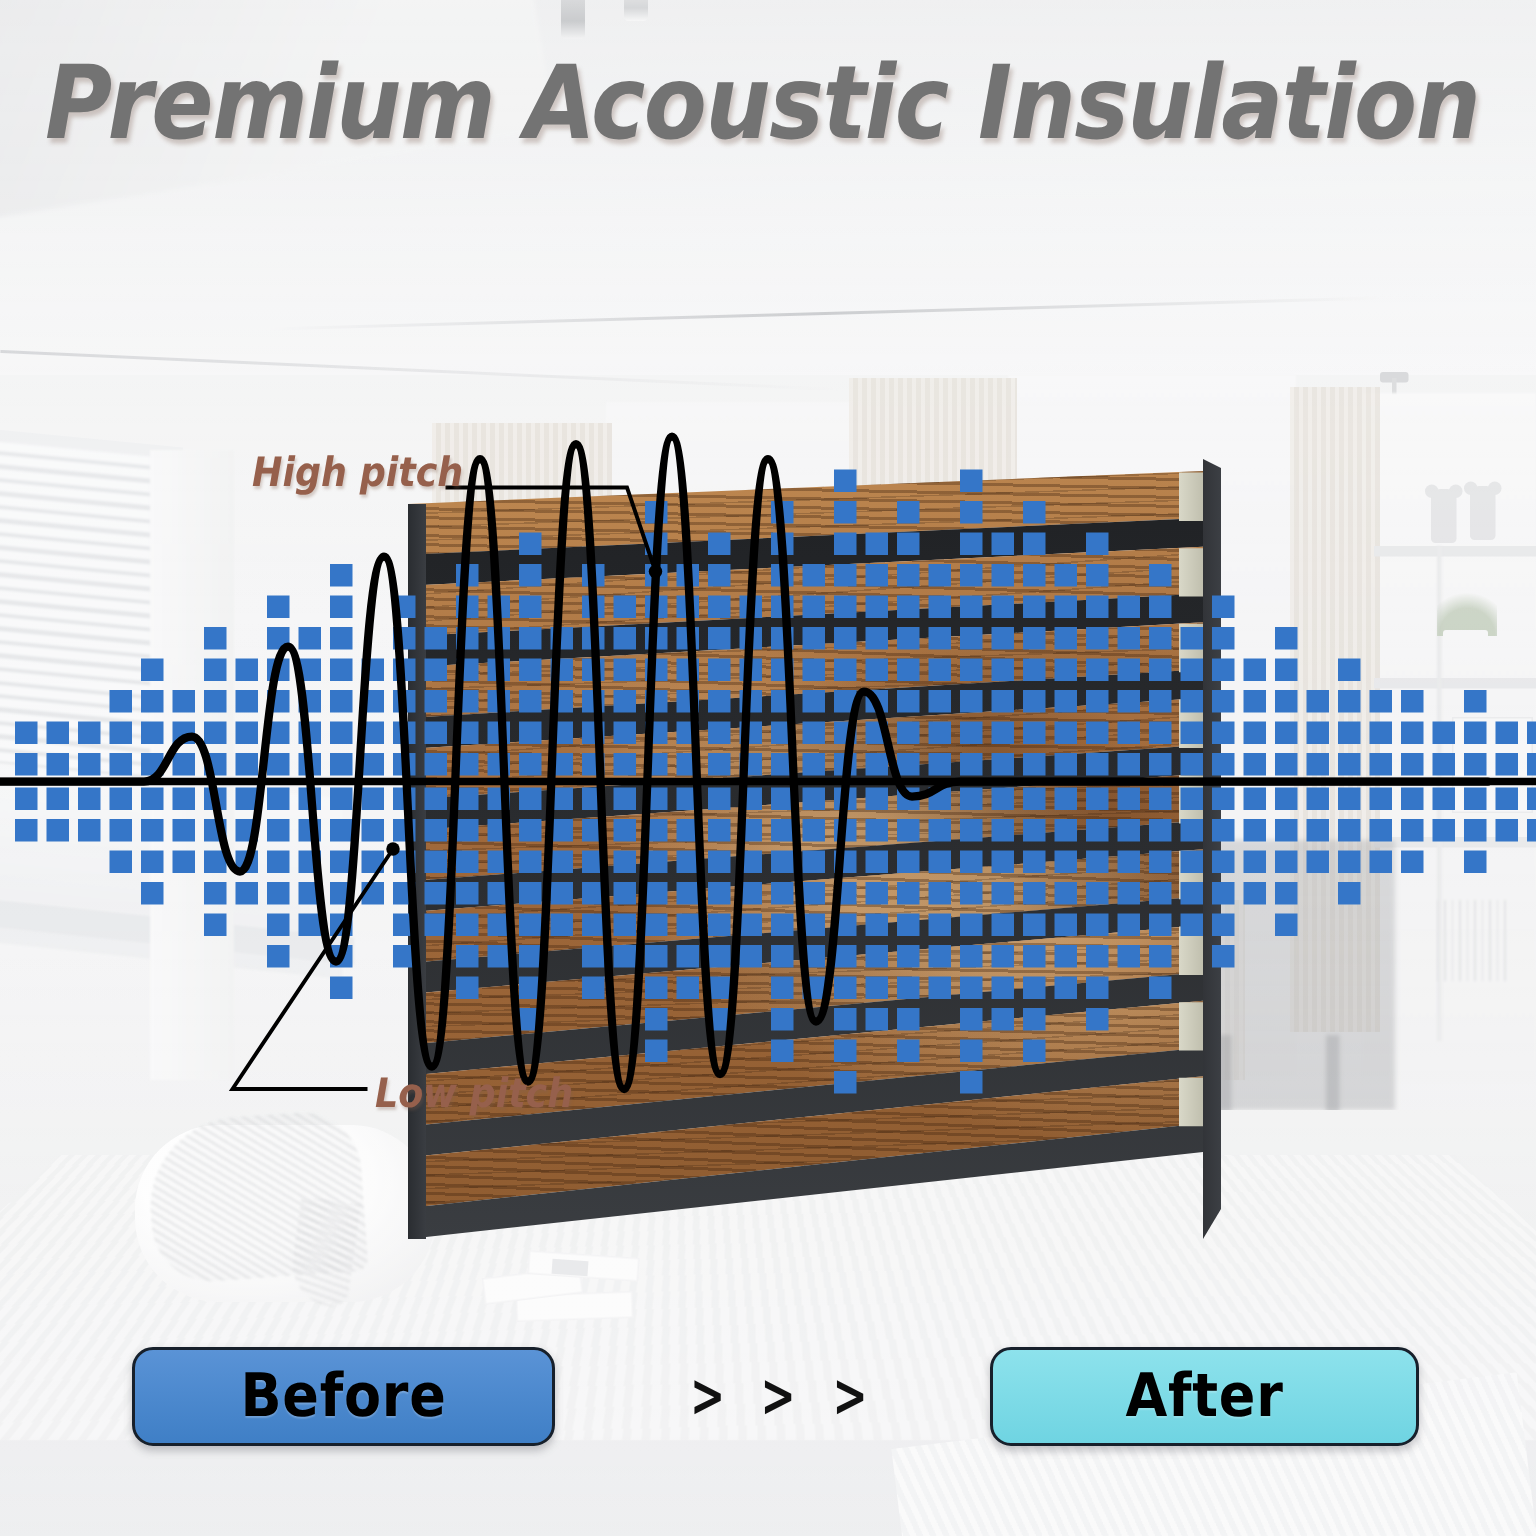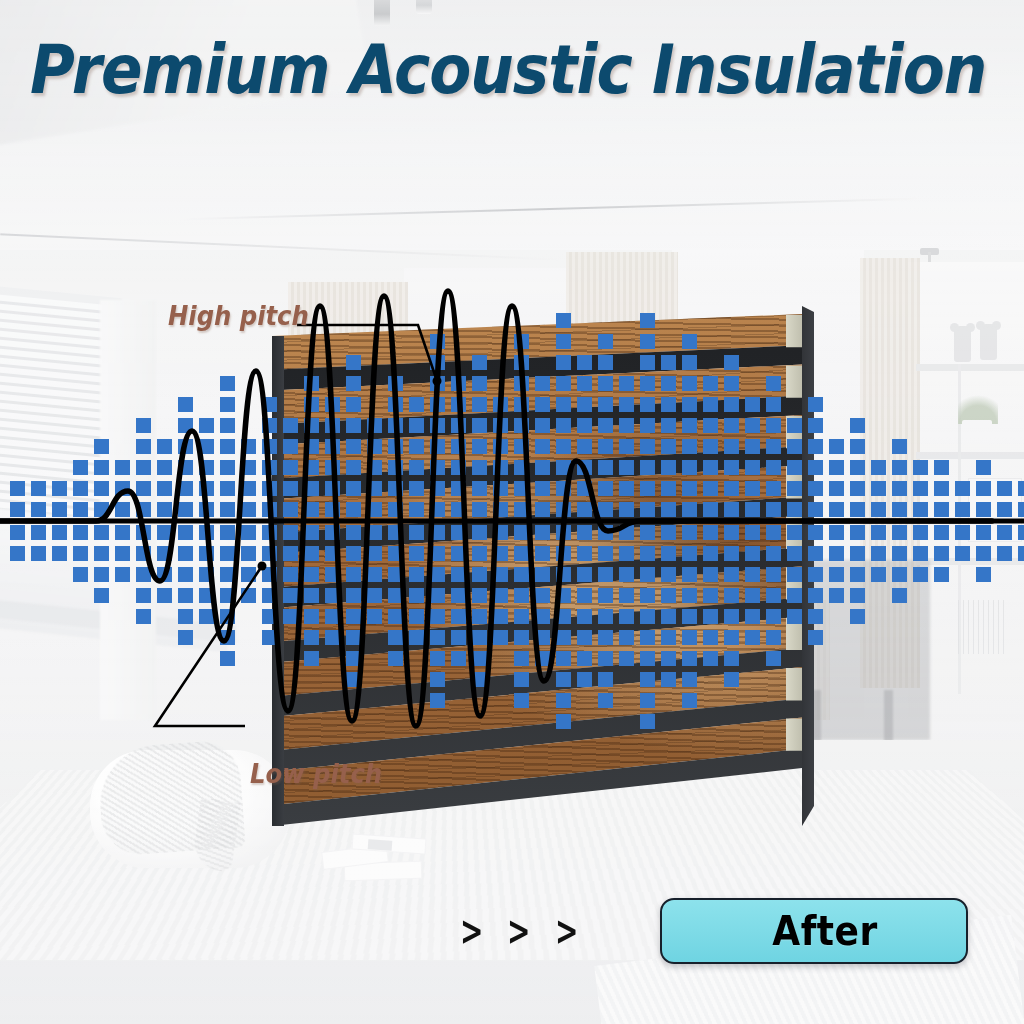--- a/index.html
+++ b/index.html
@@ -142,31 +142,31 @@
     font:italic 900 68px/1.0 "DejaVu Sans Condensed","DejaVu Sans",sans-serif;
     letter-spacing:-1px;color:#9c6f5c;
     text-shadow:2px 3px 3px rgba(120,90,75,.30);white-space:nowrap;}
   #subtitle{position:absolute;left:32px;top:138px;width:980px;
     font:italic 700 31px/1.28 "DejaVu Sans Condensed","DejaVu Sans",sans-serif;
     color:#16181b;letter-spacing:-.3px;}
 
   .plabel{position:absolute;font:italic 900 27px/1 "DejaVu Sans Condensed","DejaVu Sans",sans-serif;
     color:#96604c;text-shadow:1px 2px 2px rgba(130,95,80,.3);white-space:nowrap;}
   #label-high{left:168px;top:302px;}
-  #label-low{left:250px;top:760px;text-align:center;}
+  #label-low{left:250px;top:716px;text-align:center;}
 
   
   #btnbar{position:absolute;left:0;top:898px;width:1024px;height:72px;}
   .btn{position:absolute;top:0;height:62px;border-radius:14px;
     border:2.5px solid #1b2430;display:flex;align-items:center;justify-content:center;
     box-shadow:0 3px 6px rgba(70,70,80,.30);}
   .btn span{font:900 40px/1 "DejaVu Sans Condensed","DejaVu Sans",sans-serif;
     color:#000;letter-spacing:.5px;text-shadow:0 1px 1px rgba(255,255,255,.22);}
   #btn-before{left:88px;width:278px;background:linear-gradient(180deg,#5a93d6,#3f7fc6);}
-  #btn-after{left:660px;width:282px;background:linear-gradient(180deg,#8de2ec,#6fd4e2);padding-left:22px;}
+  #btn-after{left:660px;width:282px;background:linear-gradient(180deg,#8de2ec,#6fd4e2);}
   #chevrons{position:absolute;left:444px;top:10px;width:150px;height:46px;
     display:flex;align-items:center;justify-content:center;gap:14px;}
   .chev{font:900 40px/1 "DejaVu Sans","Liberation Sans",sans-serif;color:#111;transform:scaleX(.7);}
 </style>
 </head>
 <body>
 
 <div id="stage">
 
   <div class="room">
@@ -853,26 +853,29 @@
       </g>
     <line id="center-line" x1="0" y1="521" x2="1024" y2="521" stroke="#000000" stroke-width="5"></line>
     <path id="wave-path" fill="none" stroke="#000000" stroke-width="5.5" stroke-linecap="round" d="M 0 521 C 16 521, 16 521, 32 521 C 48 521, 48 521, 64 521 C 80 521, 80 521, 96 521 C 112 521, 112 491, 128 491 C 144 491, 144 581, 160 581 C 176 581, 176 431, 192 431 C 208 431, 208 641, 224 641 C 240 641, 240 371, 256 371 C 272 371, 272 711, 288 711 C 304 711, 304 306, 320 306 C 336 306, 336 721, 352 721 C 368 721, 368 296, 384 296 C 400 296, 400 726, 416 726 C 432 726, 432 291, 448 291 C 464 291, 464 716, 480 716 C 496 716, 496 306, 512 306 C 528 306, 528 681, 544 681 C 560 681, 560 461, 576 461 C 592 461, 592 531, 608 531 C 624 531, 624 521, 640 521 C 656 521, 656 521, 672 521 C 688 521, 688 521, 704 521 C 720 521, 720 521, 736 521 C 752 521, 752 521, 768 521 C 784 521, 784 521, 800 521 C 816 521, 816 521, 832 521 C 848 521, 848 521, 864 521 C 880 521, 880 521, 896 521 C 912 521, 912 521, 928 521 C 944 521, 944 521, 960 521 C 976 521, 976 521, 992 521"></path>
 
     <polyline points="297,325 418,325 437,381" fill="none" stroke="#000" stroke-width="2.6"></polyline>
     <circle cx="437" cy="381" r="4.5" fill="#000"></circle>
     <polyline points="262,566 155,726 245,726" fill="none" stroke="#000" stroke-width="2.6"></polyline>
     <circle cx="262" cy="566" r="4.5" fill="#000"></circle>
   </svg>
 
-  <div id="title" style="color: #0c4a6e;">Premium Acoustic Insulation</div>
+  <div id="title" style="color: #737373;">Premium Acoustic Insulation</div>
 
   <div class="plabel" id="label-high" style="color: rgb(150, 96, 76);">High pitch</div>
   <div class="plabel" id="label-low" style="color: rgb(150, 96, 76);">Low pitch</div>
 
   <div id="btnbar">
+    <div class="btn" id="btn-before" style="border-color: rgb(23, 32, 43);">
+      <span>Before</span>
+    </div>
     <div id="chevrons">
         <span class="chev" style="color: rgb(17, 17, 17);">&gt;</span>
         <span class="chev" style="color: rgb(17, 17, 17);">&gt;</span>
         <span class="chev" style="color: rgb(17, 17, 17);">&gt;</span>
       </div>
     <div class="btn" id="btn-after" style="border-color: rgb(23, 32, 43);">
       <span>After</span>
     </div>
   </div>
 

